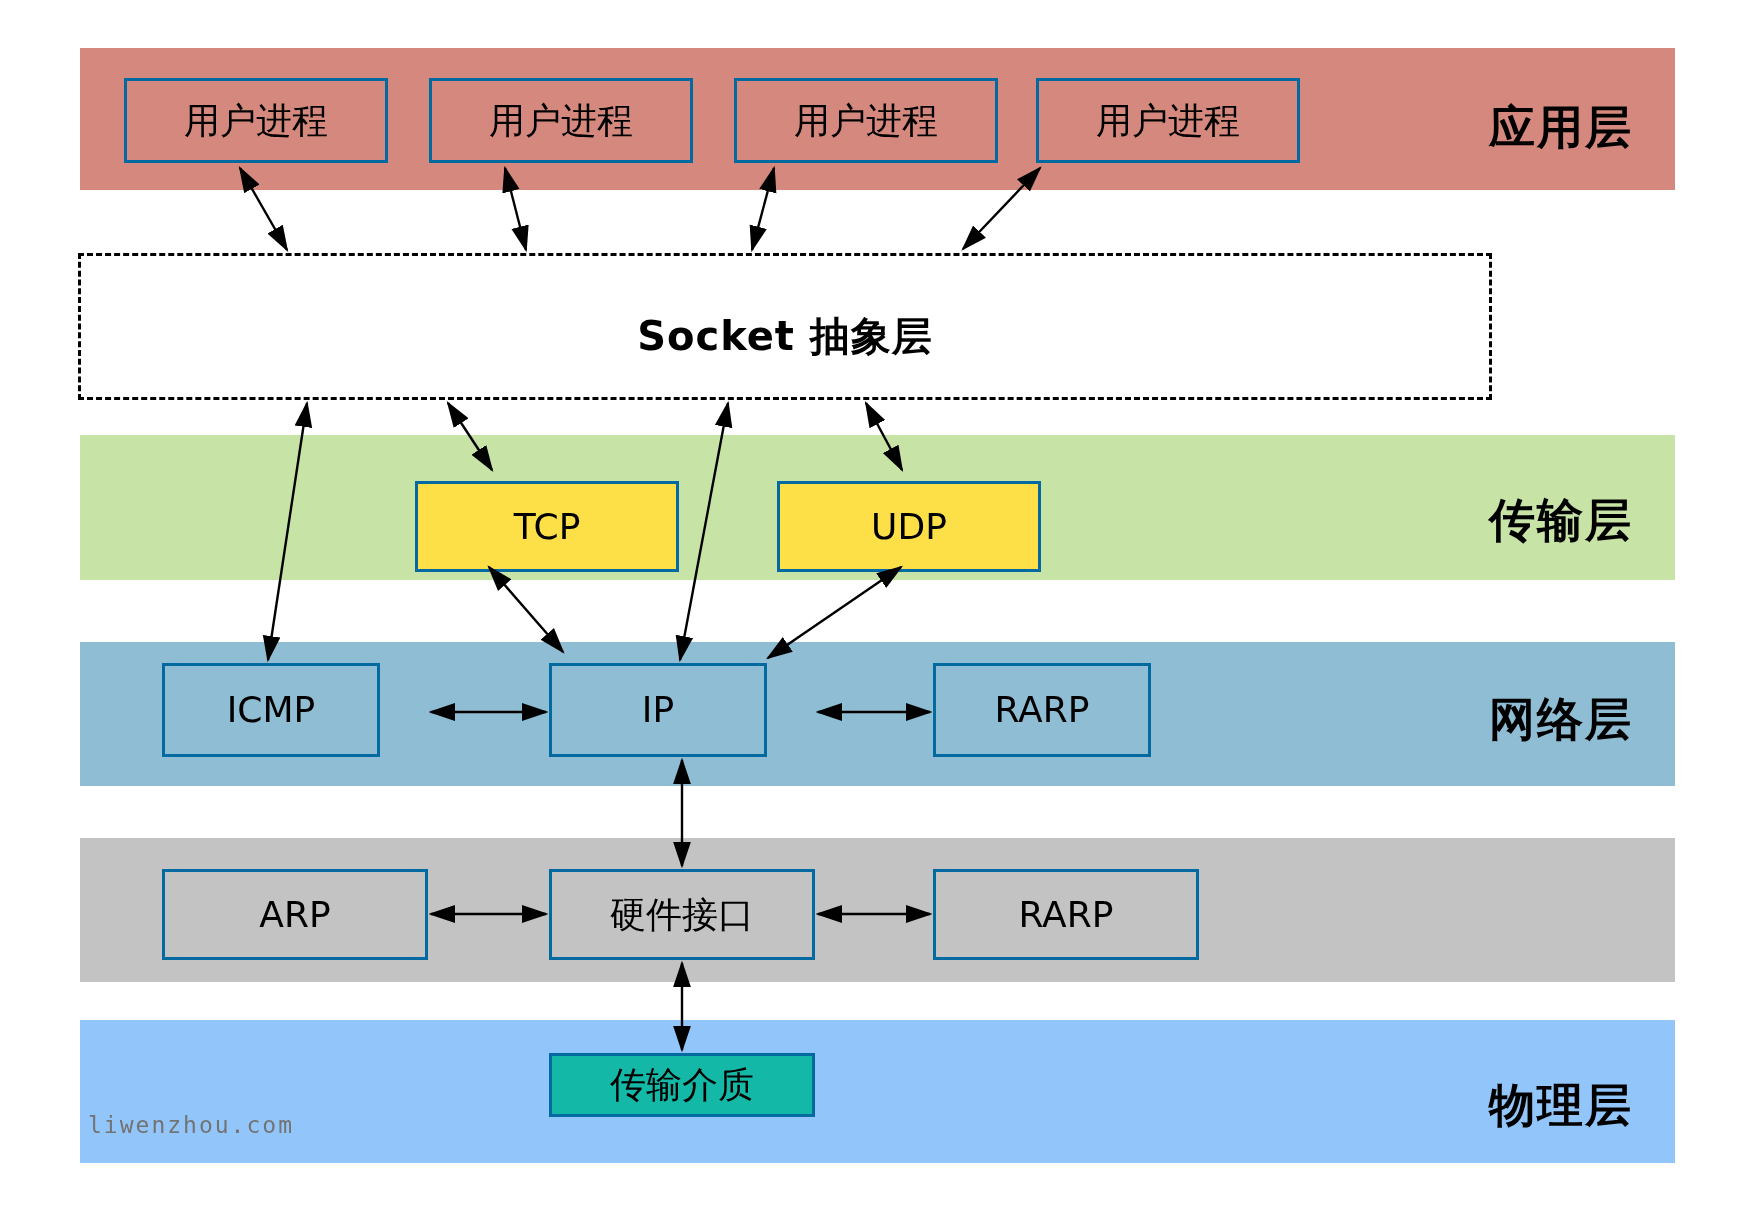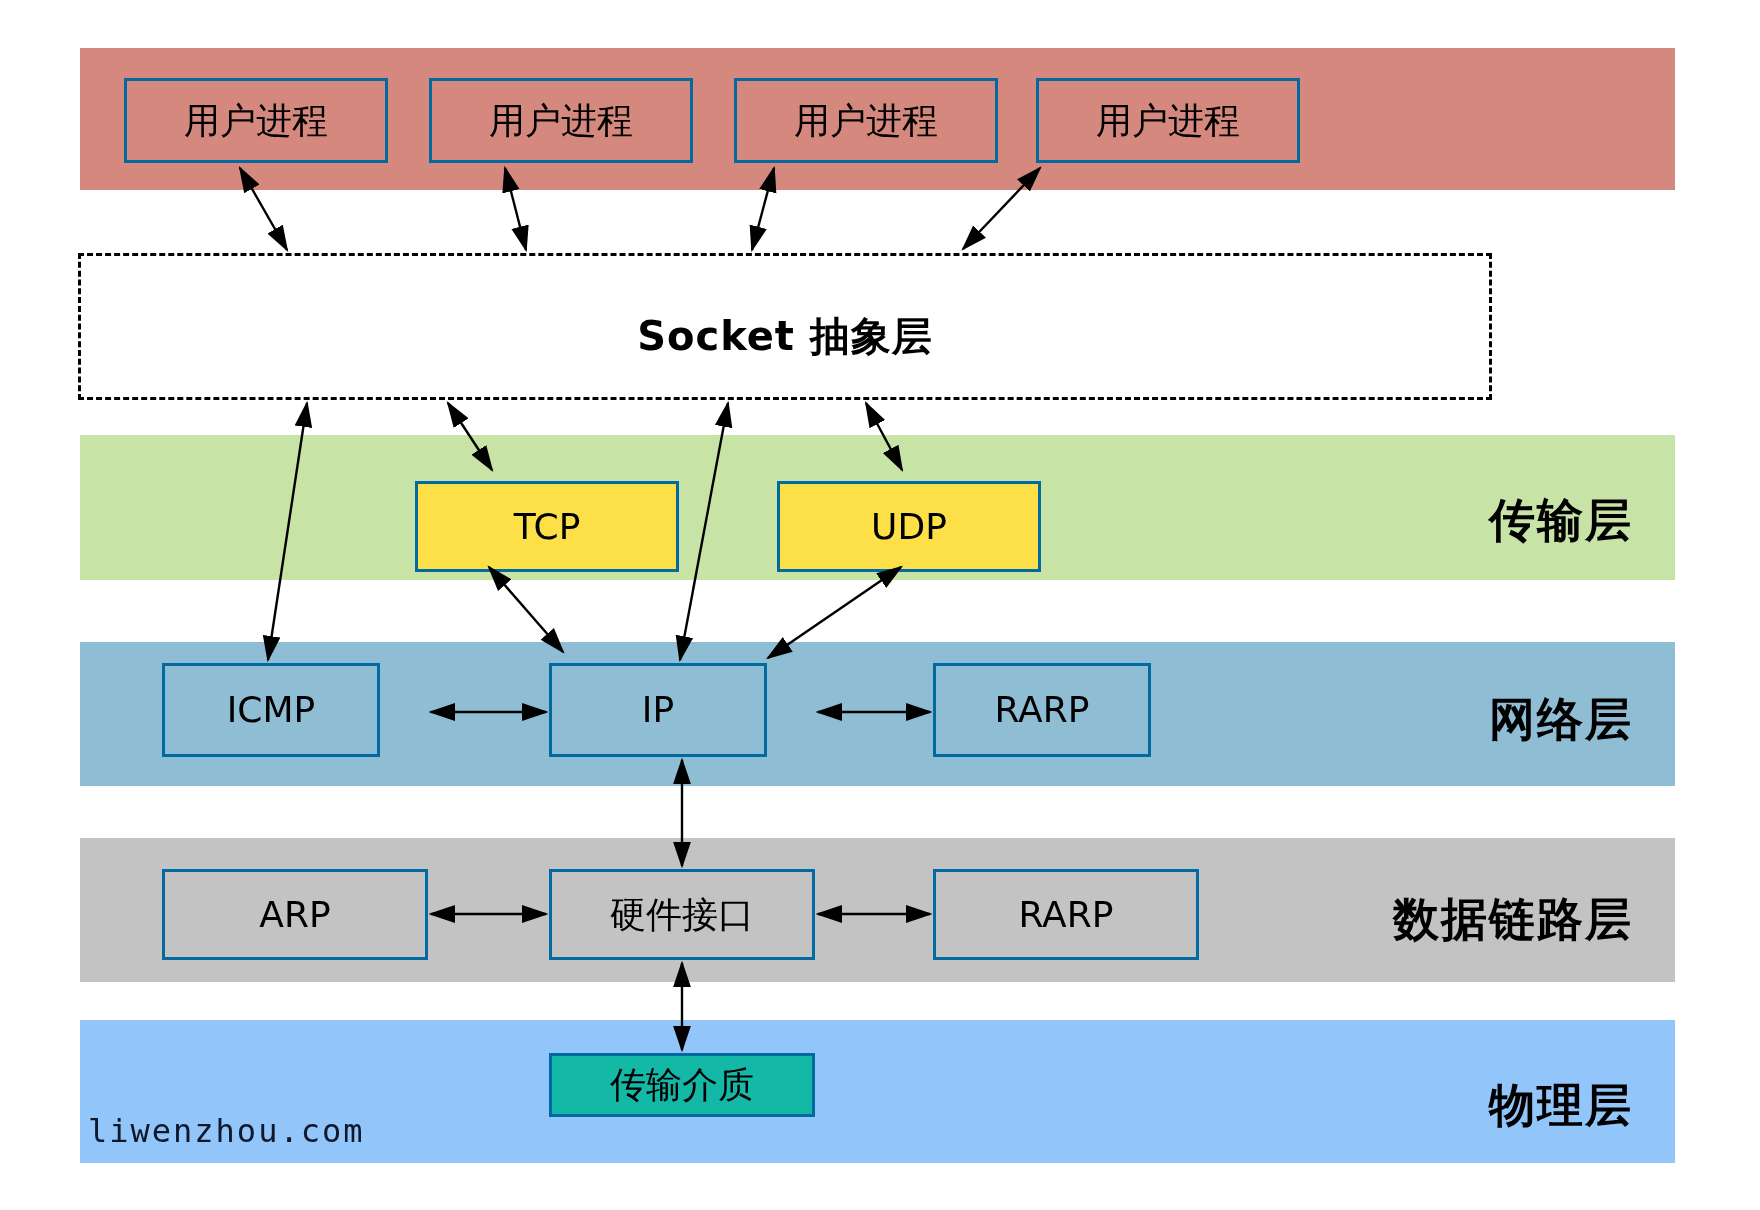--- a/index.html
+++ b/index.html
@@ -26,36 +26,36 @@
   .layer-label{position:absolute;left:1200px;width:433px;text-align:right;
                font-size:46px;font-weight:bold;letter-spacing:2px;}
   .layer-label.l-app{top:97px;}
   .layer-label.l-tr{top:490px;text-align:right;}
   .layer-label.l-nw{top:689px;}
   .layer-label.l-dl{top:889px;}
   .layer-label.l-ph{top:1075px;}
   #arrows{position:absolute;left:0;top:0;pointer-events:none;}
   .arrow{stroke:#000;stroke-width:2.4;fill:none;}
   .watermark{position:absolute;left:88px;top:1112px;font-family:"DejaVu Sans Mono","Liberation Mono",monospace;
-             font-size:32px;color:#0f172a;letter-spacing:2px;}
+             font-size:23px;color:#737373;letter-spacing:2px;}
 </style>
 </head>
 <body>
 
 <div id="stage">
 
   <div class="band app"></div>
   <div class="band transport"></div>
   <div class="band network"></div>
   <div class="band datalink"></div>
   <div class="band physical"></div>
 
+  <div class="layer-label l-app">应用层</div>
   <div class="layer-label l-tr">传输层</div>
   <div class="layer-label l-nw">网络层</div>
-  <div class="layer-label l-dl">数据链路层</div>
   <div class="layer-label l-ph">物理层</div>
 
   <div class="socket-box">
     <span class="socket-label">Socket 抽象层</span>
   </div>
 
   <div class="node app-n" style="left:124px">用户进程</div>
   <div class="node app-n" style="left:429px">用户进程</div>
   <div class="node app-n" style="left:734px">用户进程</div>
   <div class="node app-n" style="left:1036px">用户进程</div>

